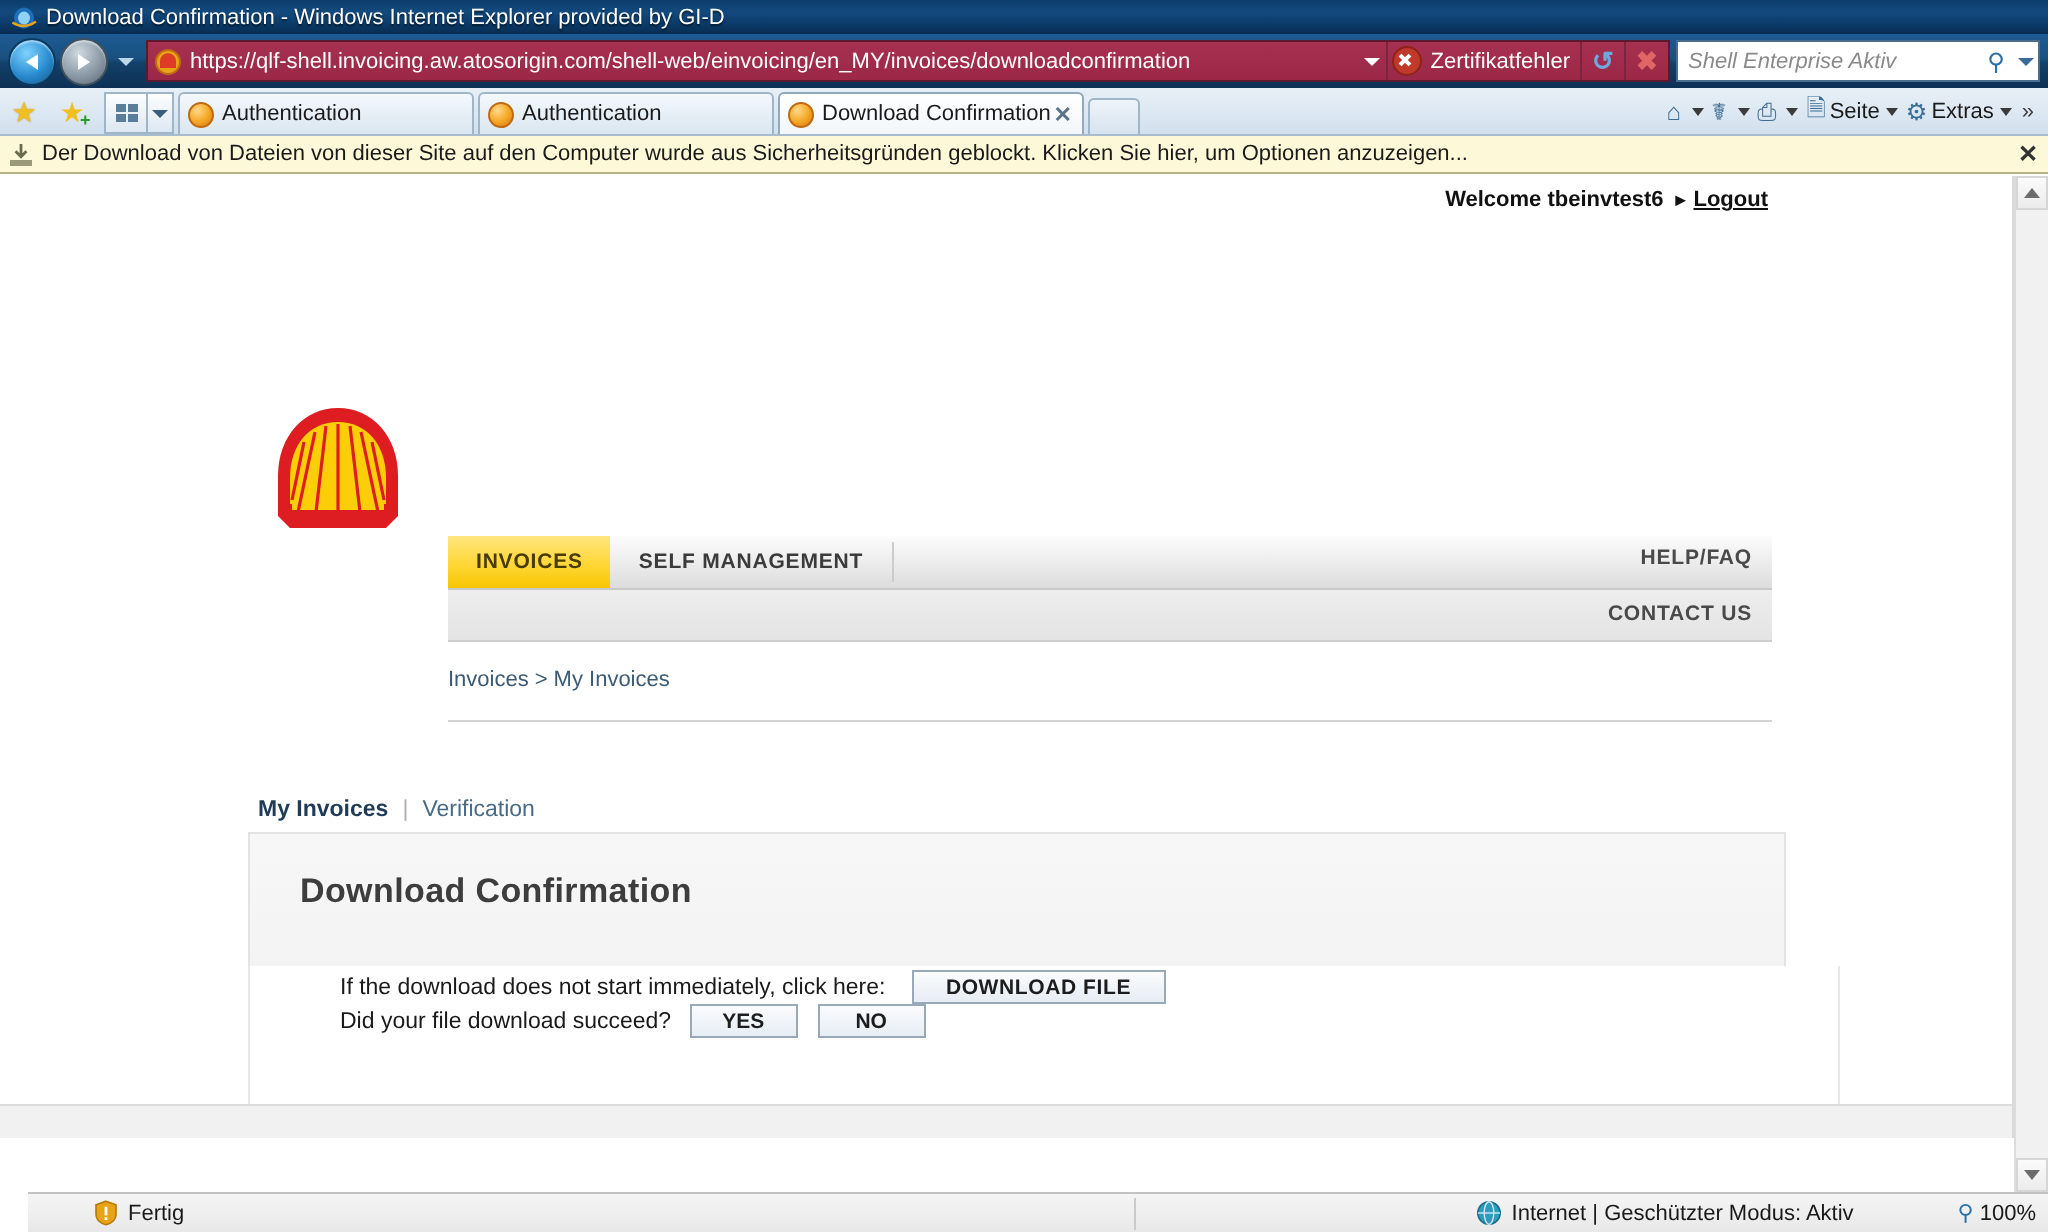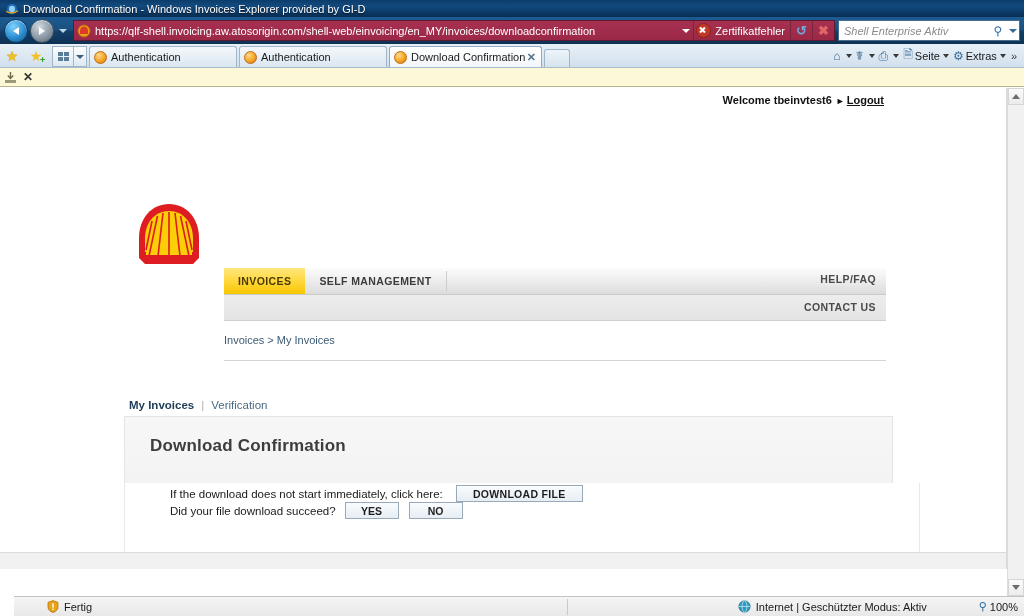--- a/index.html
+++ b/index.html
@@ -724,21 +724,21 @@
 
   <div class="titlebar">
     <span class="ie-logo">
       <svg width="14" height="14" viewBox="0 0 14 14">
         <ellipse cx="7" cy="7" rx="5" ry="5.2" fill="#1c6fb8"></ellipse>
         <ellipse cx="7" cy="7" rx="3" ry="3.2" fill="#8fd0f5"></ellipse>
         <path d="M1 9 Q7 13.5 13 8.5 Q8 11.5 2.5 10 Z" fill="#f2c53d"></path>
         <path d="M1.2 9.2 Q7 13 13 8.8" stroke="#e8a317" stroke-width="1.2" fill="none"></path>
       </svg>
     </span>
-    <span class="title-text">Download Confirmation - Windows Invoices Explorer provided by GI-D</span>
+    <span class="title-text">Download Confirmation - Windows Internet Explorer provided by GI-D</span>
   </div>
 
   <div class="navrow">
     <div class="nav-btn nav-back">
       <span class="nav-arrow"></span>
     </div>
     <div class="nav-btn nav-fwd">
       <span class="nav-arrow"></span>
     </div>
     <div class="nav-hist">
@@ -838,20 +838,21 @@
     </div>
   </div>
 
   <div class="infobar">
     <span class="infobar-icon">
       <svg width="13" height="13" viewBox="0 0 13 13">
         <rect x="1" y="9" width="11" height="3" fill="#9a9a7a"></rect>
         <path d="M6.5 1 L6.5 6.5 M3.8 4.6 L6.5 7.4 L9.2 4.6" stroke="#6b6b4f" stroke-width="1.4" fill="none"></path>
       </svg>
     </span>
+    <span class="infobar-text">Der Download von Dateien von dieser Site auf den Computer wurde aus Sicherheitsgründen geblockt. Klicken Sie hier, um Optionen anzuzeigen...</span>
     <span class="infobar-close">✕</span>
   </div>
 
   <div class="viewport">
 
     <div class="page-canvas">
 
       <div class="welcome-strip">
         <span>Welcome tbeinvtest6</span><span class="arrow-mark">►</span><span class="logout">Logout</span>
       </div>

